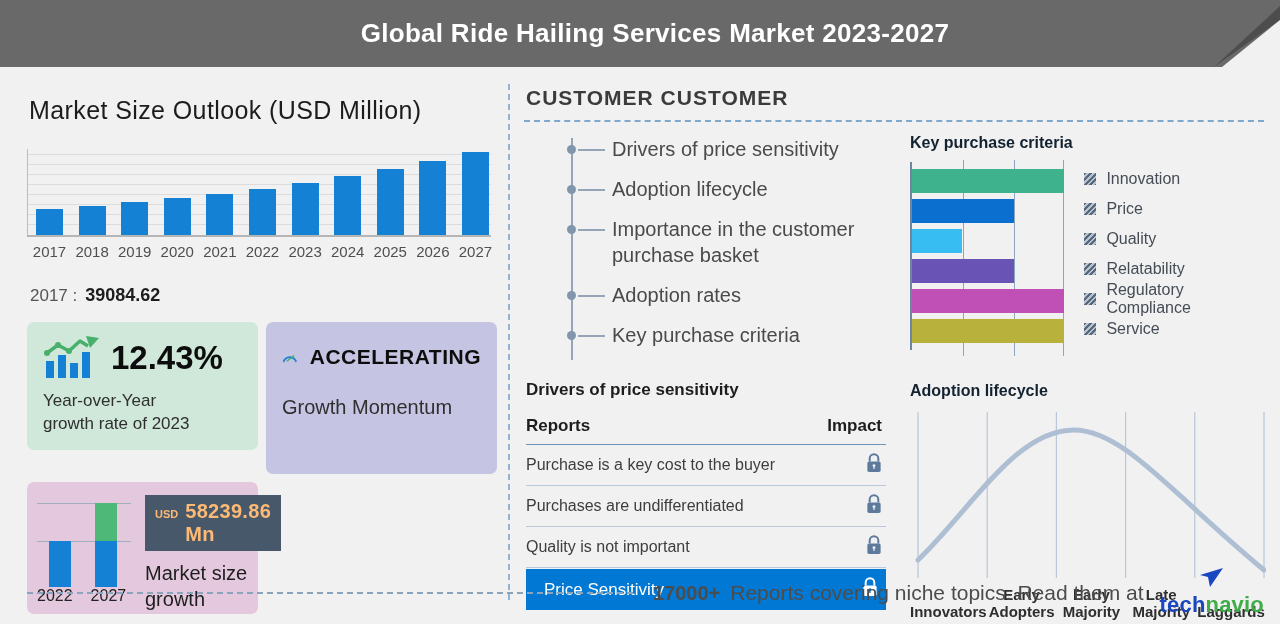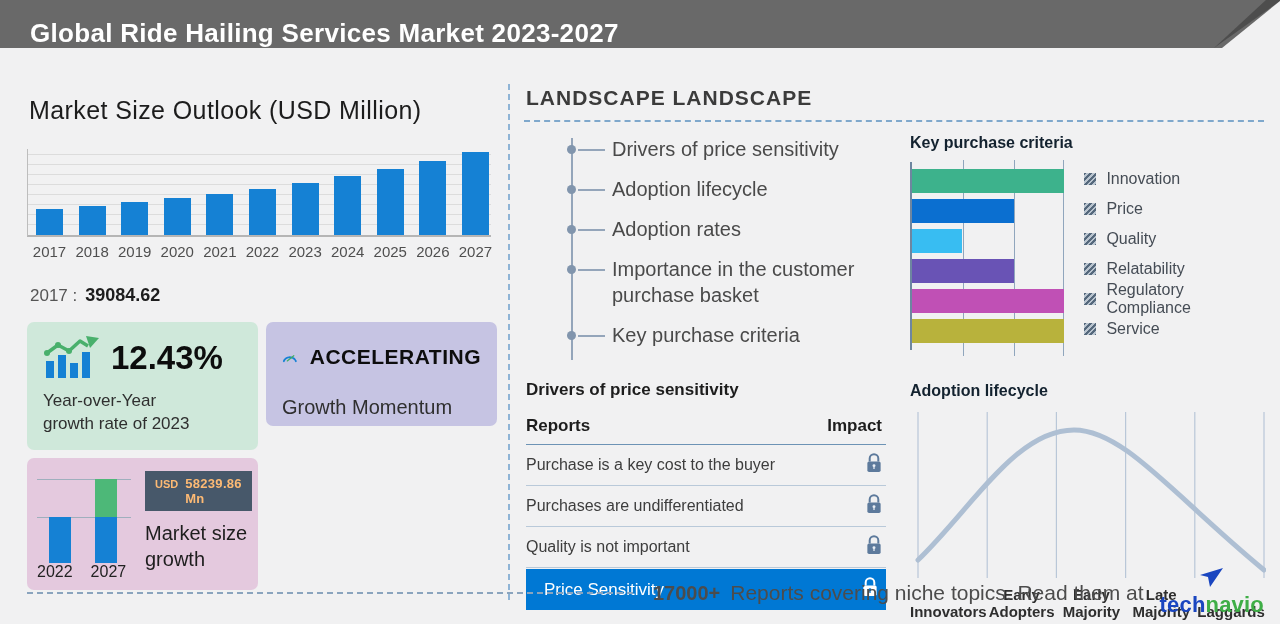--- a/index.html
+++ b/index.html
@@ -2,21 +2,21 @@
 <html><head>
 <meta charset="utf-8">
 <style>
   html,body{margin:0;padding:0;}
   .page{position:relative;width:1280px;height:624px;background:#f1f1f2;overflow:hidden;
         font-family:"Liberation Sans",sans-serif;color:#222;}
   ul{margin:0;padding:0;list-style:none;}
   h1,h2,h3,p{margin:0;}
 
   
-  .topbar{position:absolute;top:0;left:0;right:0;height:48px;background:#696969;}
+  .topbar{position:absolute;top:0;left:0;right:0;height:67px;background:#696969;text-align:center;}
   .topbar h1{color:#fff;font-size:26px;font-weight:600;line-height:67px;padding-left:30px;letter-spacing:.3px;}
   .curl{position:absolute;right:0;bottom:0;}
 
   
   .left-panel{position:absolute;left:27px;top:84px;width:464px;}
   .ms-title{font-size:25px;font-weight:400;color:#1c1c1c;letter-spacing:.4px;margin:12px 0 0 2px;}
   .ms-chart{position:relative;margin-top:24px;height:86px;border-left:1px solid #bdbdbd;border-bottom:2px solid #b5b5b5;}
   .gridline{position:absolute;left:0;right:0;height:1px;background:#dcdcdc;}
   .bars{position:absolute;left:0;right:0;top:0;bottom:0;display:flex;align-items:flex-end;justify-content:space-between;padding:0 2px 0 8px;}
   .bar-col{position:relative;display:flex;flex-direction:column;align-items:center;justify-content:flex-end;height:86px;}
@@ -24,34 +24,34 @@
   .bar-label{position:absolute;top:100%;margin-top:8px;font-size:15px;color:#4f4f4f;}
   .callout{margin:48px 0 0 3px;font-size:17px;color:#555;}
   .callout b{font-size:18px;color:#1d1d1d;margin-left:8px;}
   .cards{margin-top:16px;display:grid;grid-template-columns:231px 231px;gap:8px;}
   .card{border-radius:7px;padding:14px 16px;box-sizing:border-box;}
   .card-top{display:flex;align-items:center;gap:12px;}
   .big-val{font-size:33px;font-weight:700;color:#0d0d0d;}
   .card-label{font-size:17px;color:#2f2f2f;margin-top:10px;line-height:1.35;}
   .card.yoy{height:128px;}
   .card.cagr{height:128px;}
-  .card.momentum{height:104px;}
+  .card.momentum{height:152px;}
   .momentum-word{font-size:21px;font-weight:800;color:#0d0d0d;letter-spacing:.5px;}
   .card.momentum .card-label{font-size:20px;margin-top:16px;}
   .card.cagr .card-label{font-size:20px;}
   .card.growth{height:132px;padding:9px 10px;display:flex;gap:10px;}
   .mini{position:relative;width:98px;height:114px;flex:none;}
   .mini-line{position:absolute;left:0;right:4px;height:1px;background:#9fafbd;}
   .mini-bars{position:absolute;left:12px;bottom:18px;display:flex;gap:24px;align-items:flex-end;}
   .mini-bar{width:22px;display:flex;flex-direction:column;}
   .mini-labels{position:absolute;left:0;bottom:0;display:flex;gap:18px;font-size:16px;color:#222;}
   .growth-right{flex:1;min-width:0;}
   .badge{display:inline-flex;align-items:baseline;gap:7px;background:#47586a;color:#fdba74;padding:5px 10px;margin-top:4px;}
   .badge .b-cur{font-size:11px;font-weight:700;}
-  .badge .b-val{font-size:13px;font-weight:700;letter-spacing:.3px;}
+  .badge .b-val{font-size:20px;font-weight:700;letter-spacing:.3px;}
   .growth-label{font-size:20px;color:#1e1e1e;margin-top:9px;line-height:1.3;}
 
   
   .v-divider{position:absolute;left:508px;top:84px;height:516px;border-left:2px dashed #8fb4d6;}
 
   
   .right-panel{position:absolute;left:524px;top:86px;width:740px;}
   .cl-title{font-size:21px;font-weight:800;color:#3b3b3b;letter-spacing:1px;padding:0 0 10px 2px;border-bottom:2px dashed #7fa8cc;}
   .cl-grid{display:grid;grid-template-columns:382px 1fr;grid-template-rows:244px auto;}
 
@@ -235,29 +235,29 @@
           </div>
         </div>
       </div>
 
     </div>
   </section>
 
   <div class="v-divider"></div>
 
   <section class="right-panel">
-    <h2 class="cl-title">LANDSCAPE LANDSCAPE</h2>
+    <h2 class="cl-title">CUSTOMER CUSTOMER</h2>
 
     <div class="cl-grid">
 
       <ul class="timeline">
           <li>Drivers of price sensitivity</li>
           <li>Adoption lifecycle</li>
+          <li>Importance in the customer purchase basket</li>
           <li>Adoption rates</li>
-          <li>Importance in the customer purchase basket</li>
           <li>Key purchase criteria</li>
         </ul>
 
       <div class="kpc">
         <h3 class="panel-h3">Key purchase criteria</h3>
         <div class="kpc-flex">
           <div class="kpc-chart">
               <div class="kpc-gridline" style="left: 33.33%;"></div>
               <div class="kpc-gridline" style="left: 66.66%;"></div>
               <div class="kpc-gridline" style="left: 99.4%;"></div>

